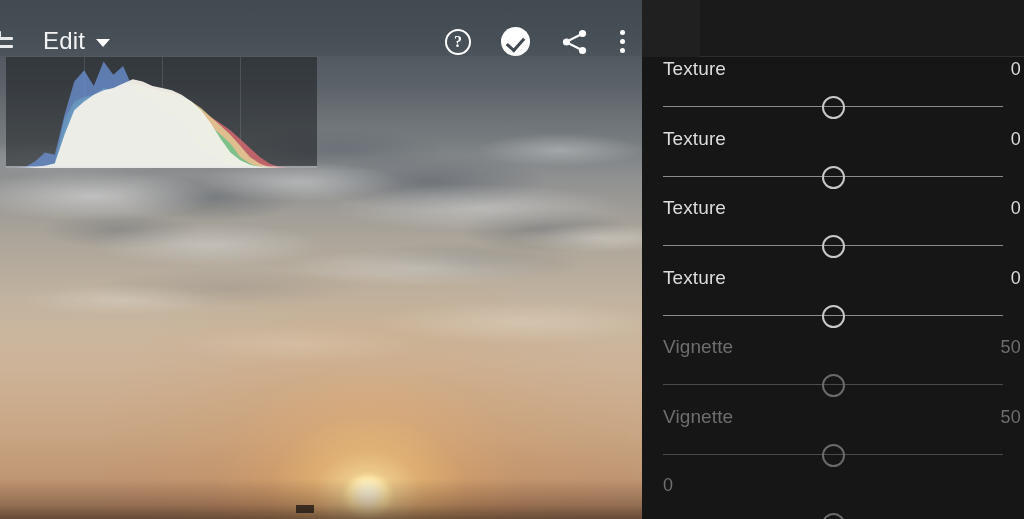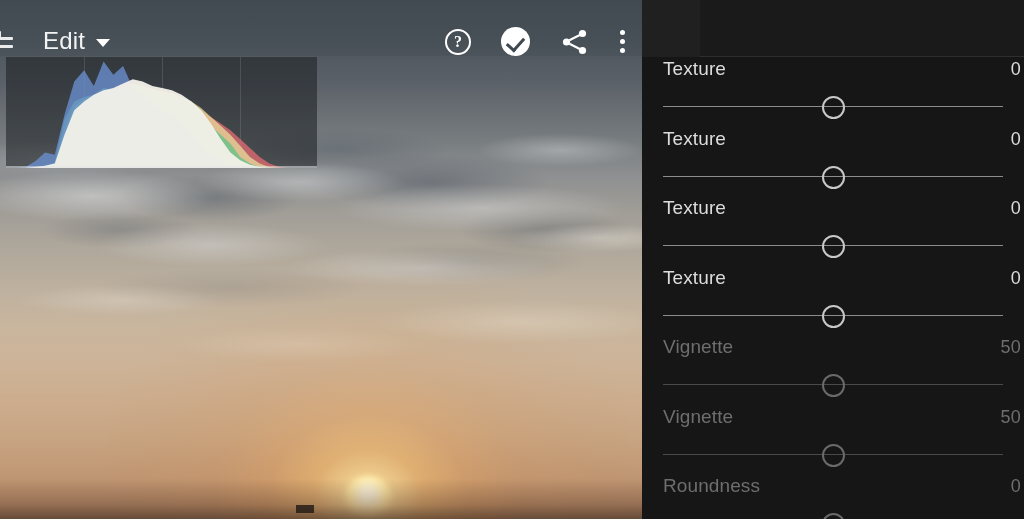--- a/index.html
+++ b/index.html
@@ -326,21 +326,20 @@
             <span class="sl-name">Vignette</span>
             <span class="sl-val">50</span>
           </div>
           <div class="sl-track-wrap">
             <div class="sl-track"></div>
             <div class="sl-thumb" style="left: 50%;"></div>
           </div>
         </div>
         <div class="slider-row disabled">
           <div class="sl-head">
-            <span class="sl-name">Roundness</span>
             <span class="sl-val">0</span>
           </div>
           <div class="sl-track-wrap">
             <div class="sl-thumb" style="left: 50%;"></div>
           </div>
         </div>
       </div>
   </div>
 
 </div>

